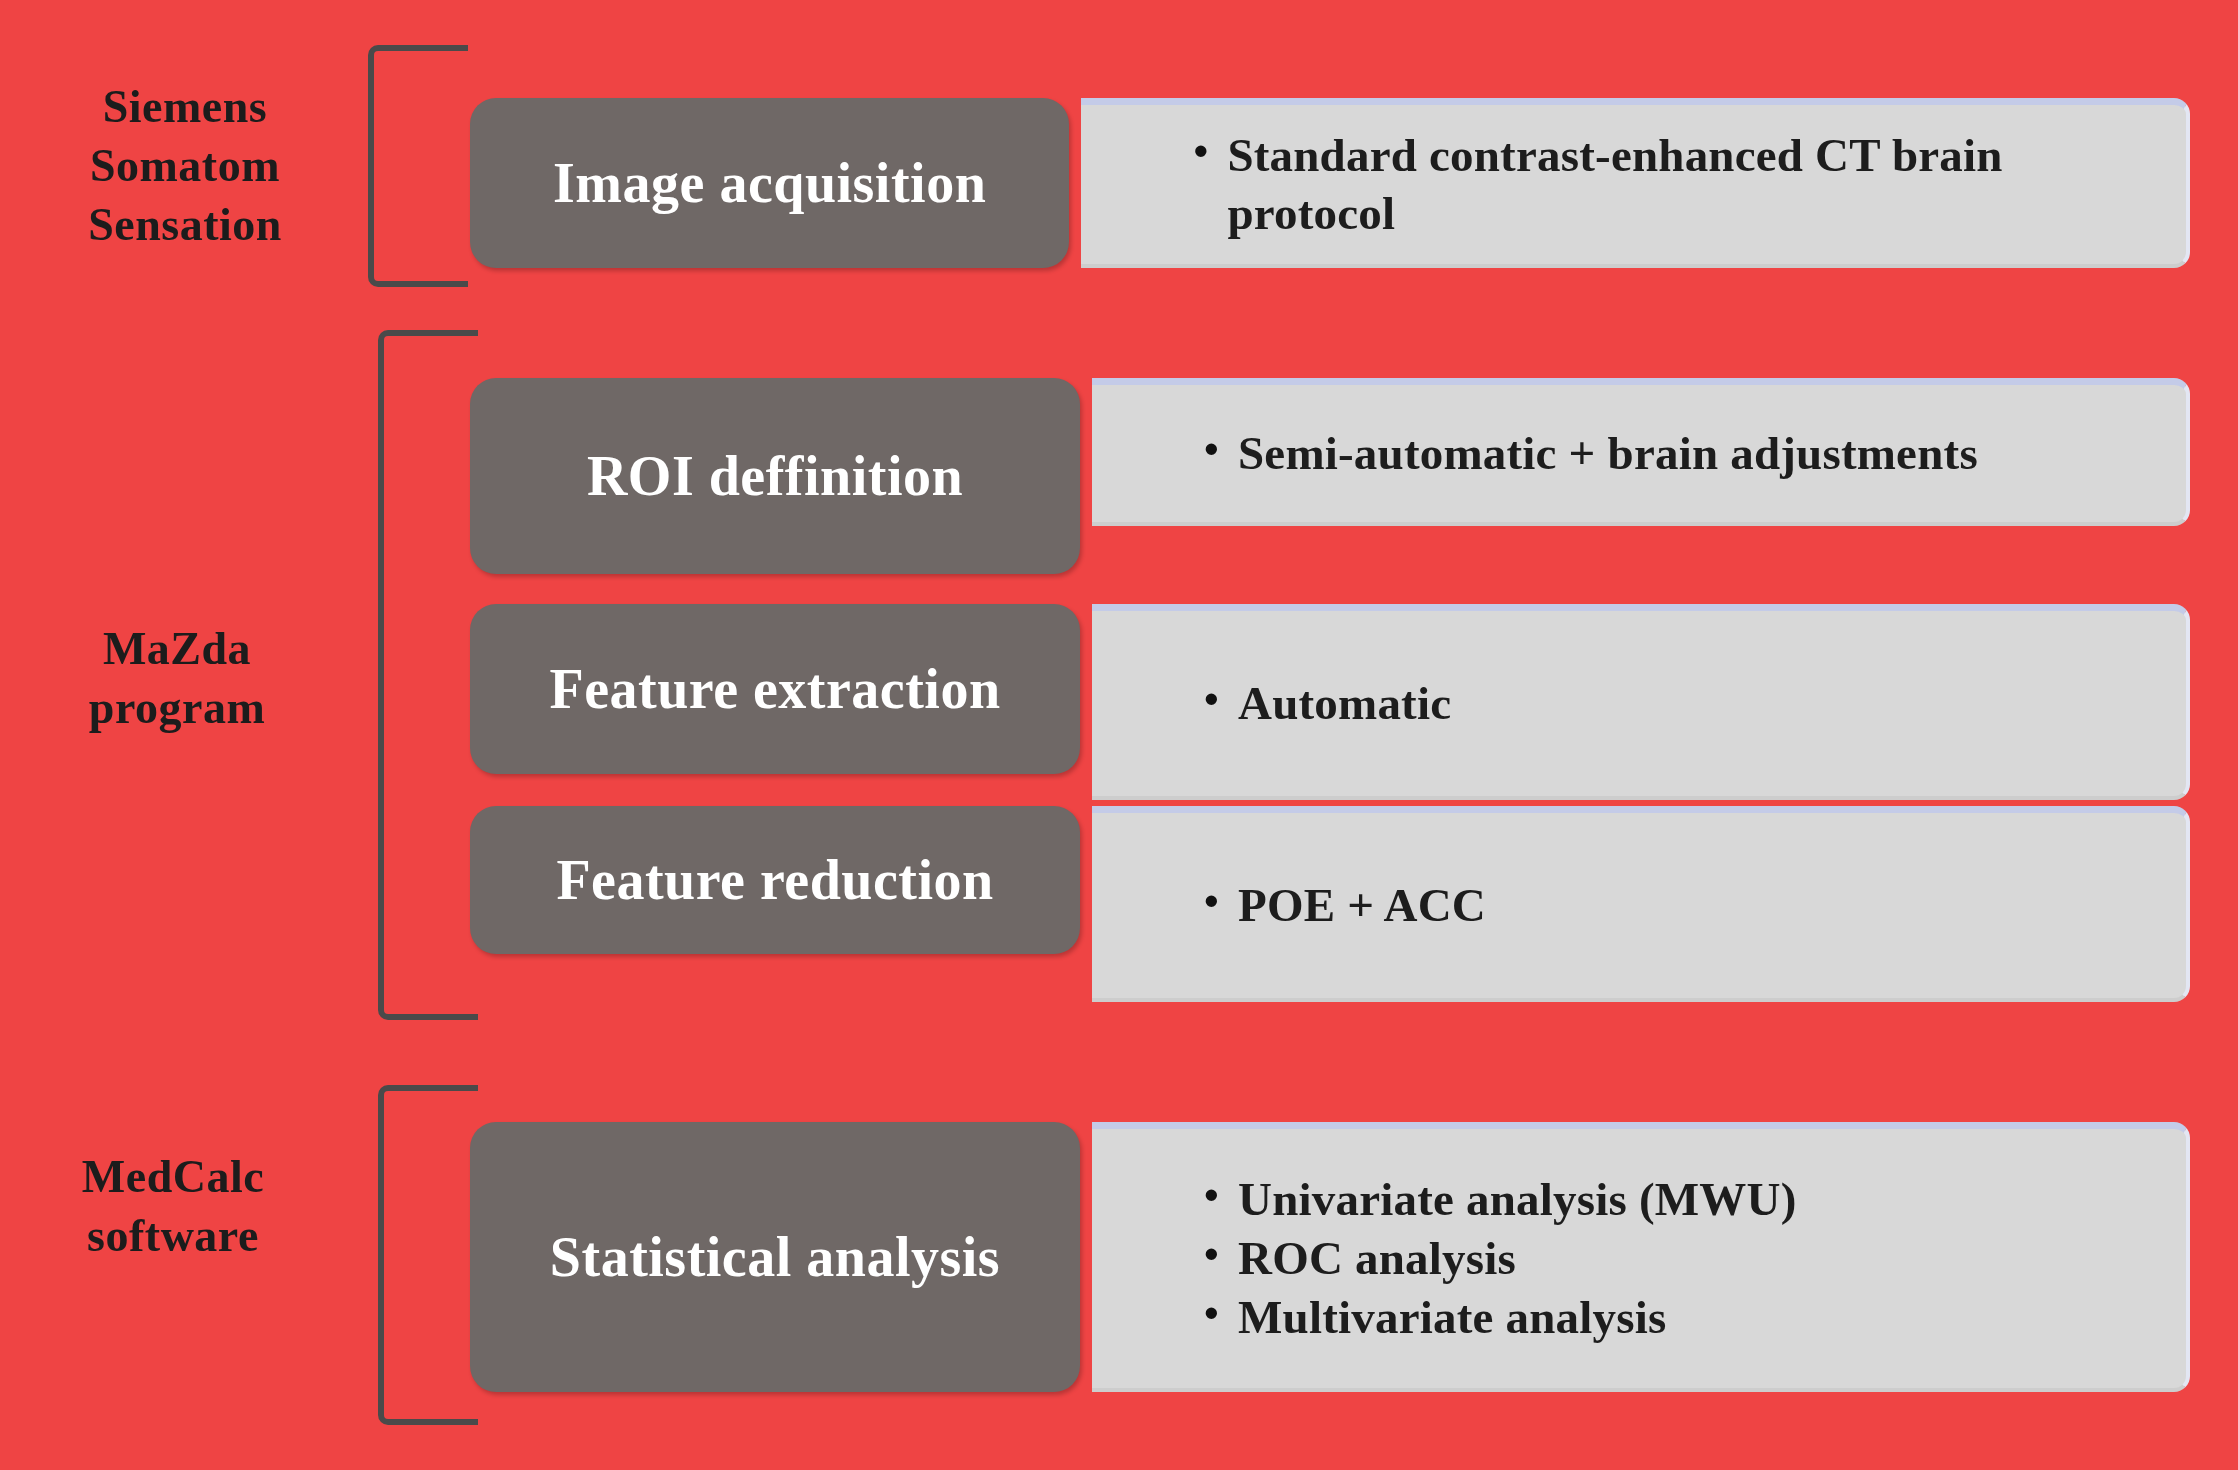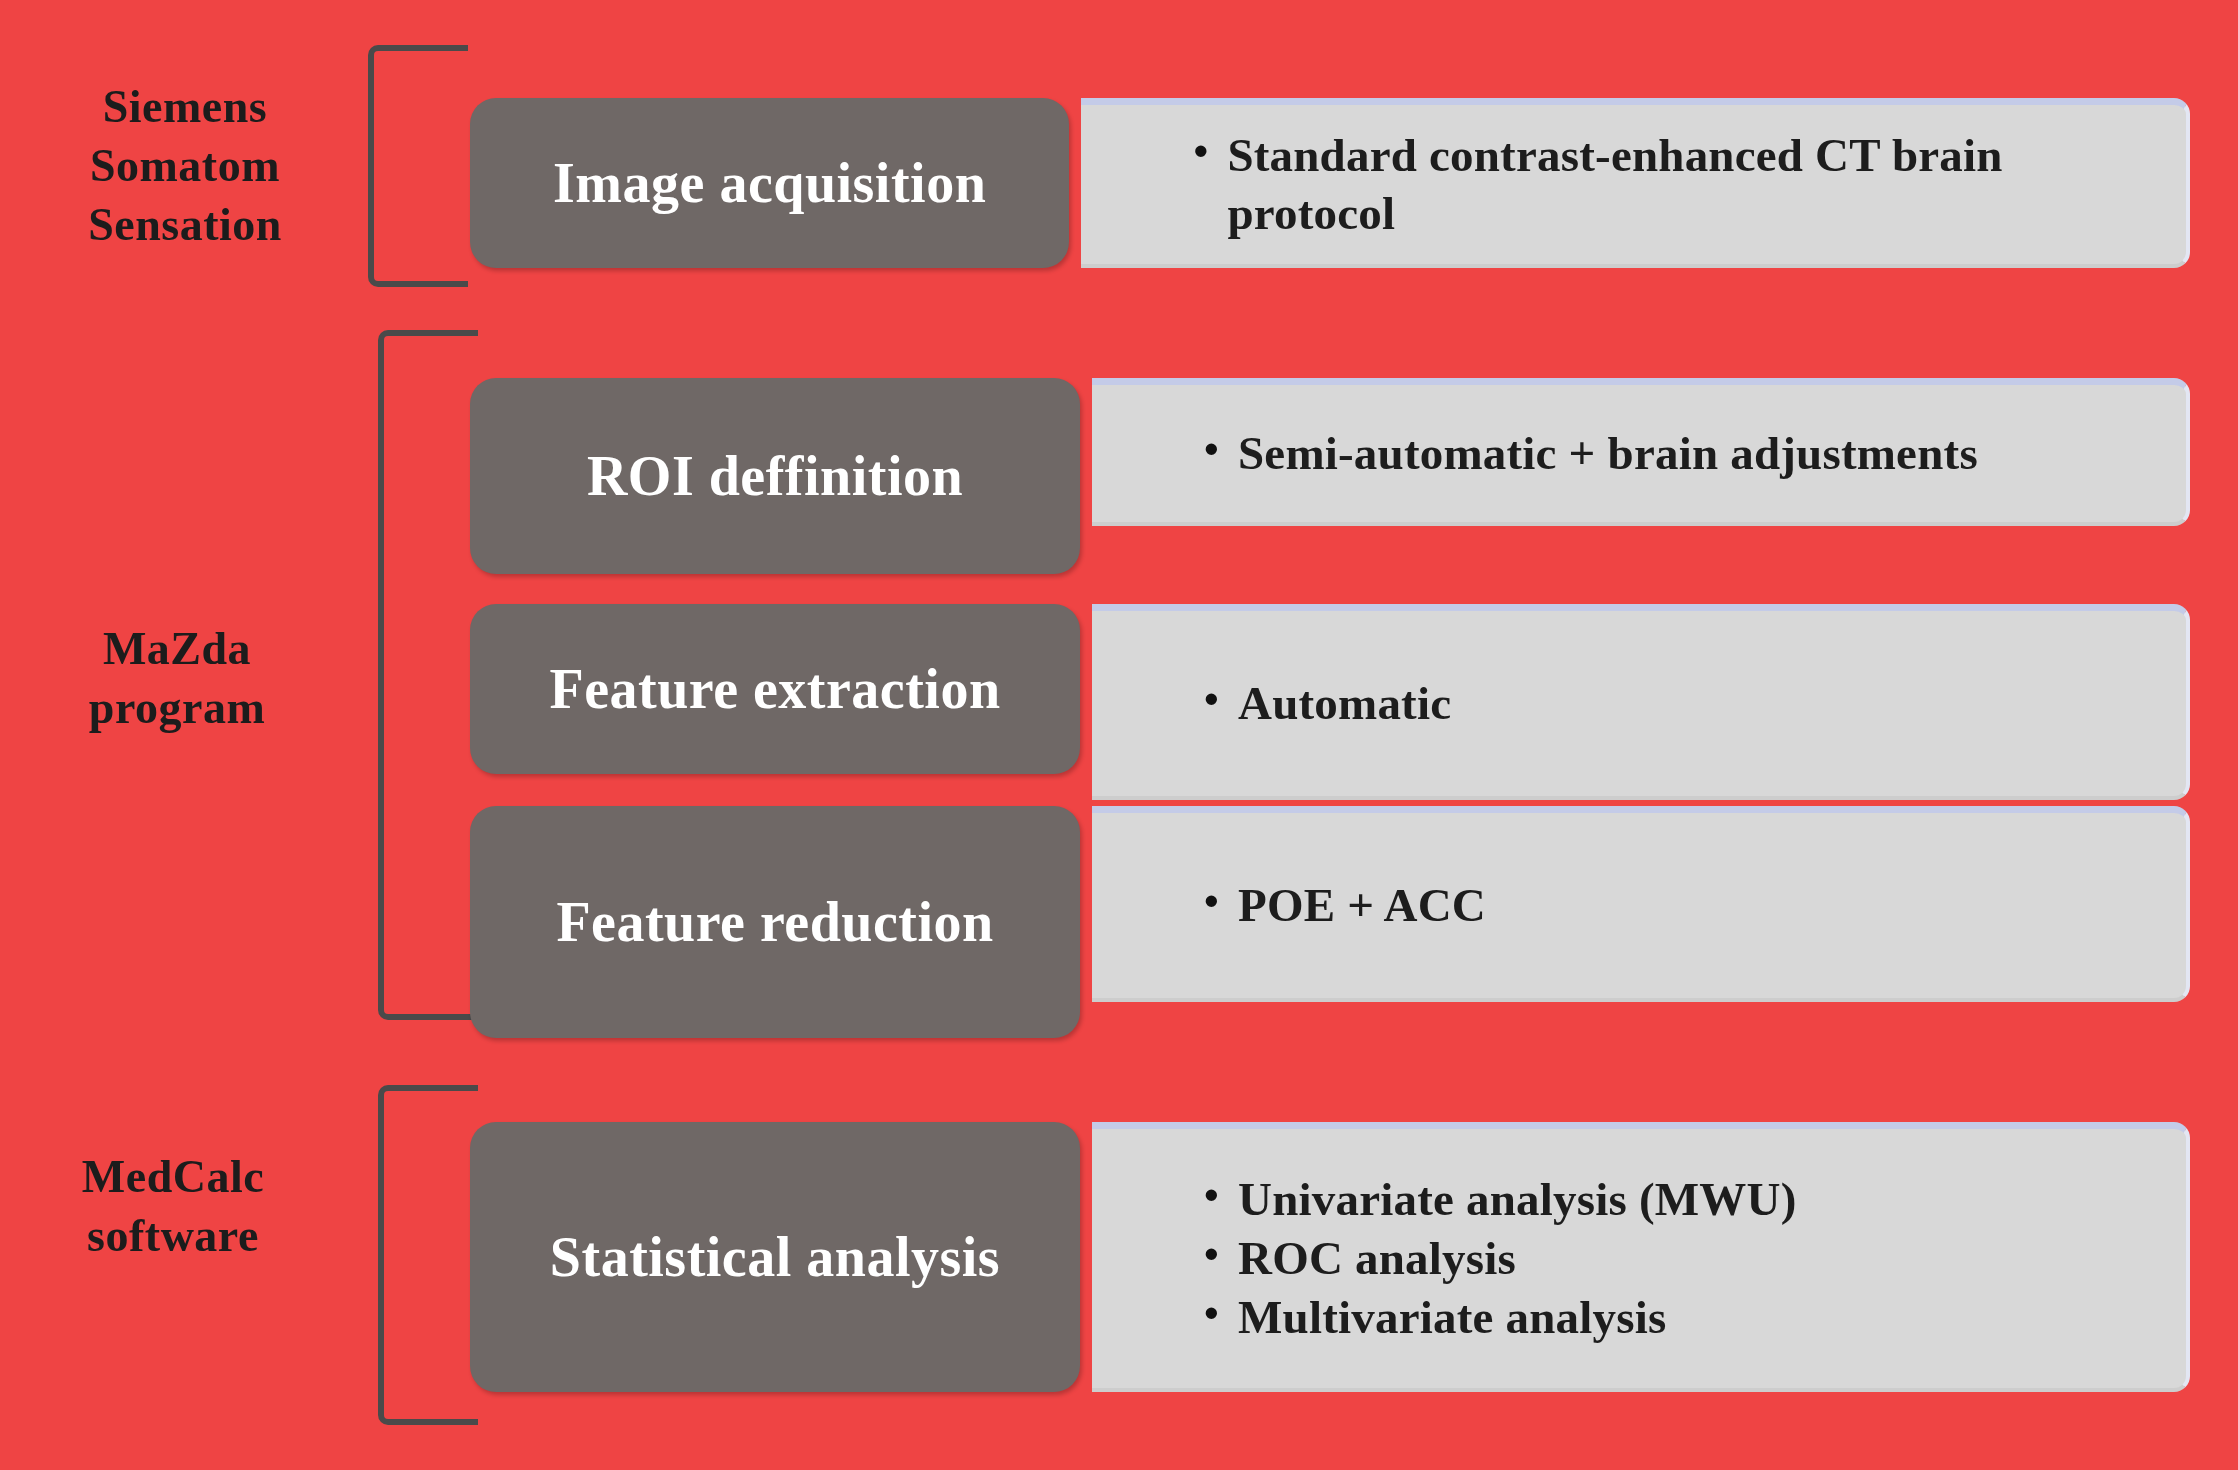--- a/index.html
+++ b/index.html
@@ -124,21 +124,21 @@
   
   #row-acquisition  { left: 470px; top: 98px;  width: 1720px; height: 170px; }
   #row-roi          { left: 470px; top: 378px; width: 1720px; height: 148px; }
   #row-extraction   { left: 470px; top: 604px; width: 1720px; height: 196px; }
   #row-reduction    { left: 470px; top: 806px; width: 1720px; height: 196px; }
   #row-statistics   { left: 470px; top: 1122px; width: 1720px; height: 270px; }
 
   #row-acquisition .step-box { height: 170px; }
   #row-roi         .step-box { height: 196px; }
   #row-extraction  .step-box { height: 170px; }
-  #row-reduction   .step-box { height: 232px; }
+  #row-reduction   .step-box { height: 148px; }
   #row-statistics  .step-box { height: 270px; }
 
   #bracket-1 { left: 368px; top: 45px;   height: 242px; }
   #bracket-2 { left: 378px; top: 330px;  height: 690px; }
   #bracket-3 { left: 378px; top: 1085px; height: 340px; }
 
   #label-siemens { left: 20px;  top: 78px;  }
   #label-mazda   { left: 12px;  top: 620px; }
   #label-medcalc { left: 8px;  top: 1148px; }
 </style>

